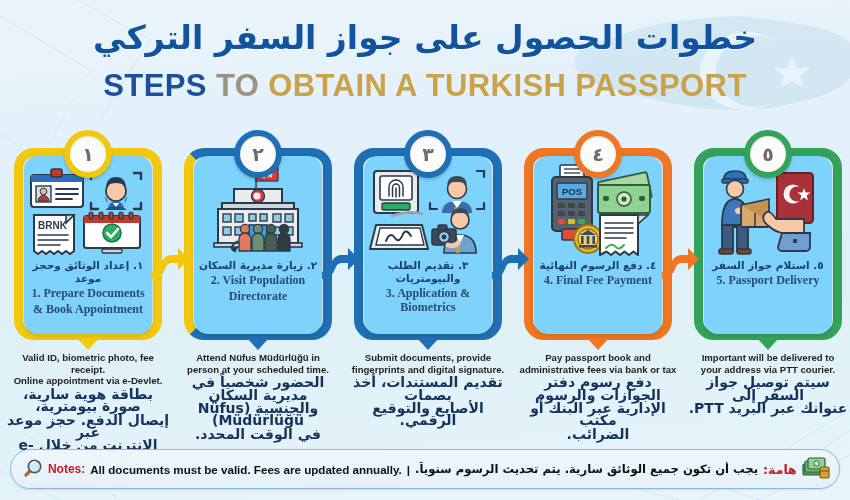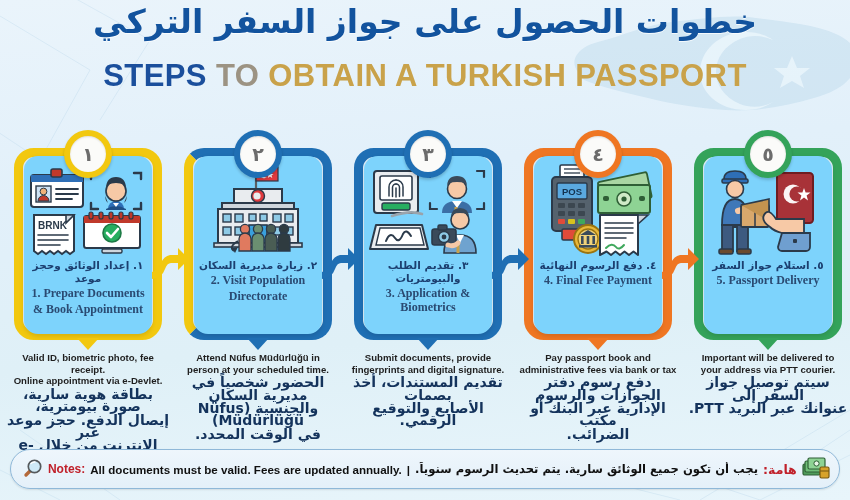--- a/index.html
+++ b/index.html
@@ -11,29 +11,29 @@
   }
 
   
   .bg-layer { position: absolute; inset: 0; overflow: hidden; pointer-events: none; }
   .bg-map { position: absolute; right: -10px; top: -6px; opacity: .5; }
   .bg-lines { position: absolute; inset: 0; opacity: .35; }
 
   
   .header { position: absolute; top: 0; left: 0; width: 850px; height: 122px;
             display: flex; flex-direction: column; align-items: center; justify-content: flex-start;
-            }
+            padding-top: 16px; }
   .title-ar {
     font-family: "DejaVu Sans", sans-serif;
     direction: rtl; font-weight: bold; font-size: 33px; line-height: 44px;
     color: #12539e; letter-spacing: 0px;
     text-shadow: 0 1px 0 rgba(255,255,255,.75);
   }
   .title-en { font-size: 31px; font-weight: bold; letter-spacing: .4px; line-height: 36px;
-              margin-top: 14px; white-space: nowrap; }
+              margin-top: 8px; white-space: nowrap; }
   .t-blue { color: #1b4f9c; }
   .t-gray { color: #9c9383; }
   .t-gold { color: #c9a24a; }
 
   
   .steps { position: absolute; top: 134px; left: 0; width: 850px; height: 306px; }
 
   .step { position: absolute; top: 0; width: 172px; height: 306px; }
   .step:nth-child(1) { left: 2px; }
   .step:nth-child(2) { left: 172px; }

